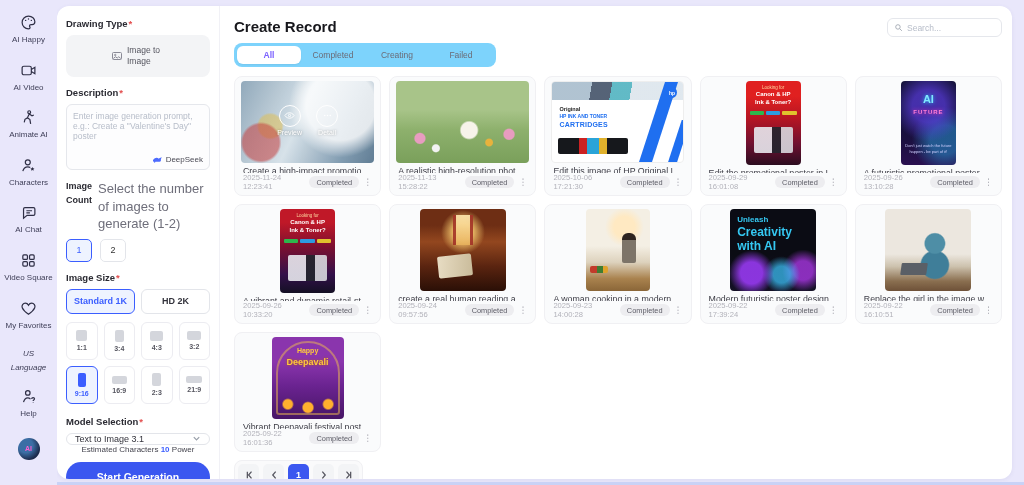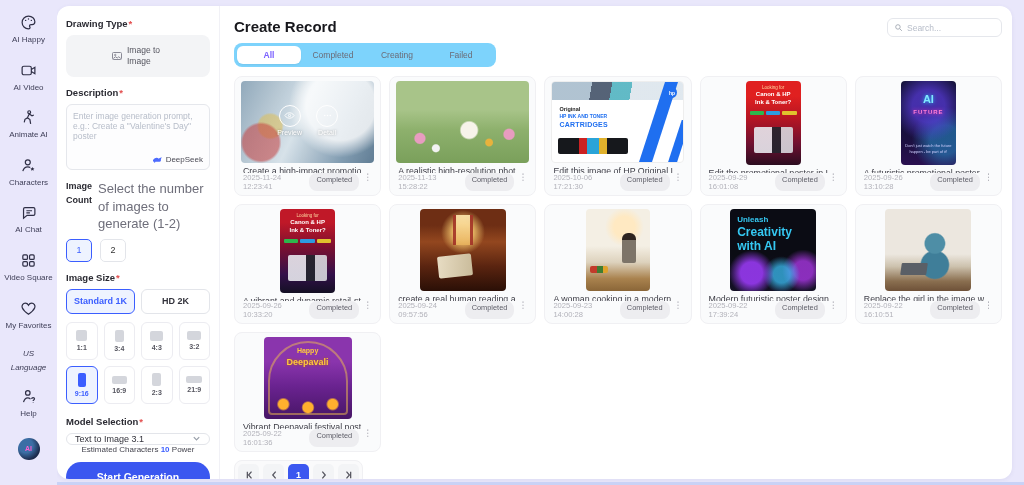--- a/index.html
+++ b/index.html
@@ -101,21 +101,21 @@
     font-size:8.5px; color:#6b6b76; cursor:pointer; font-family:inherit; }
   .tab.active { background:#fff; color:#7b61ff; font-weight:bold; box-shadow:0 1px 2px rgba(0,0,0,.06); }
 
   .grid { display:grid; grid-template-columns:repeat(5,1fr); gap:8px; align-content:start; }
   .card { background:#fafbfc; border:1px solid #f0f0f3; border-radius:8px; height:120px;
     display:flex; flex-direction:column; overflow:hidden; cursor:pointer; }
   .thumbwrap { height:90px; display:flex; align-items:center; justify-content:center; padding-top:4px; position:relative; }
   .thumb { border-radius:4px; position:relative; overflow:hidden; }
   .t-wide { width:133px; height:82px; } .t-square { width:86px; height:82px; } .t-portrait { width:55px; height:84px; }
   .caption { font-size:8.8px; color:#3c3c45; padding:3px 8px 1px 8px; white-space:nowrap; overflow:hidden; text-overflow:ellipsis; }
-  .foot { display:flex; padding:0 8px 4px 8px; gap:4px; }
+  .foot { display:flex; align-items:center; padding:0 8px 4px 8px; gap:4px; }
   .date { font-size:7.6px; color:#b2b2ba; flex:1; }
   .badge { font-size:7.4px; color:#5c5c66; background:#ededf0; border-radius:8px; padding:1.5px 7px; }
   .dots { font-size:9px; color:#9a9aa4; cursor:pointer; line-height:1; }
 
   
   .v-blur { width:133px; height:82px;
     background:
       radial-gradient(circle at 15% 75%, rgba(210,60,60,.55) 0 14%, transparent 16%),
       radial-gradient(circle at 22% 55%, rgba(230,190,60,.5) 0 10%, transparent 12%),
       radial-gradient(circle at 75% 30%, rgba(255,255,255,.8) 0 30%, transparent 45%),
@@ -190,21 +190,21 @@
       linear-gradient(180deg,#0b0c14 0 55%,#141126); }
   .un-l1 { position:absolute; top:6px; left:7px; font-size:8px; font-weight:bold; color:#35c8f2; line-height:1.2; }
   .un-l2 { position:absolute; top:16px; left:7px; font-size:12px; font-weight:bold; color:#35c8f2; }
 
   .v-hijab { background:
       radial-gradient(circle at 58% 42%, #4e8ea6 0 14%, transparent 16%),
       radial-gradient(circle at 58% 68%, #3f7e99 0 18%, transparent 20%),
       linear-gradient(180deg,#ece7df 0 55%,#cdc2ae 70%,#8a6f50 88%,#6e5138); }
   .hijab-laptop { position:absolute; left:16px; bottom:16px; width:26px; height:12px; background:#5a5f66; border-radius:1px; transform:skewX(-8deg); }
 
-  .v-deepavali { width:88px; background:
+  .v-deepavali { width:72px; background:
       radial-gradient(circle at 22% 82%, #ffb02e 0 5%, transparent 7%),
       radial-gradient(circle at 50% 86%, #ffb02e 0 6%, transparent 8%),
       radial-gradient(circle at 78% 82%, #ffb02e 0 5%, transparent 7%),
       linear-gradient(180deg,#8a35ad 0 30%,#6a2390 60%,#471566); }
   .dp-l1 { position:absolute; top:10px; width:100%; text-align:center; font-size:7px; font-weight:bold; color:#ffc93c; }
   .dp-l2 { position:absolute; top:20px; width:100%; text-align:center; font-size:9px; font-weight:bold; color:#ffc93c; text-shadow:0 0 3px #b05c10; }
   .dp-arch { position:absolute; inset:4px; border:2px solid rgba(240,190,80,.5); border-radius:40px 40px 4px 4px; }
 
   
   .pager { margin-top:8px; background:#fafafb; border:1px solid #f0f0f3; border-radius:8px;

